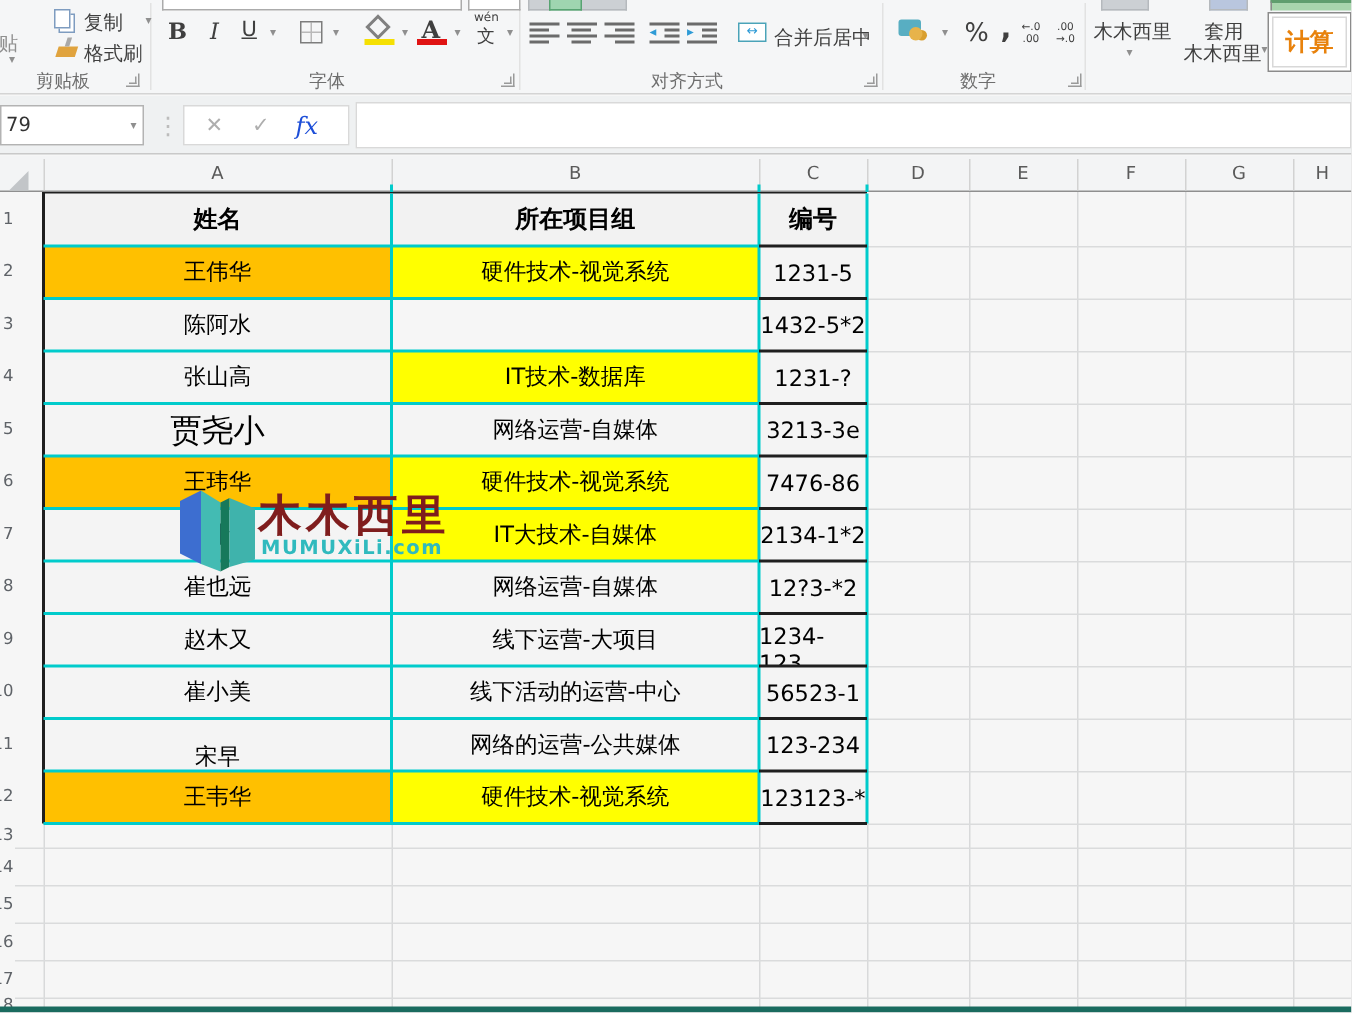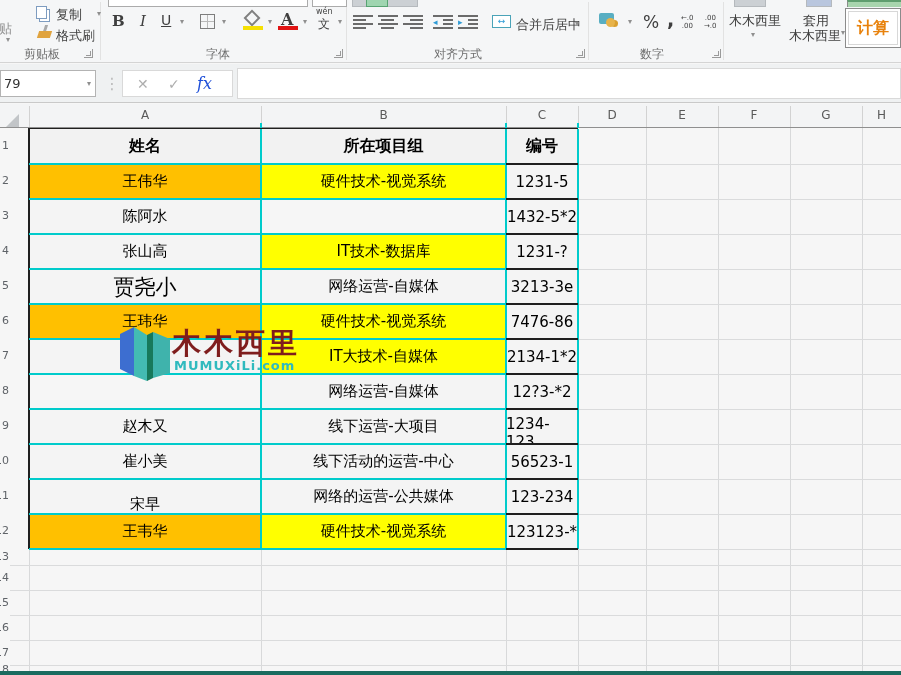--- a/index.html
+++ b/index.html
@@ -273,20 +273,21 @@
       <div class="abs cell" style="left: 506px; top: 234px; width: 72px; height: 35px; background: rgb(244, 244, 244); font-weight: normal; font-size: 15px; text-align: right;">1231-?</div>
       <div class="abs cell" style="left: 29px; top: 269px; width: 232px; height: 35px; background: rgb(244, 244, 244); font-weight: normal; font-size: 21px;">贾尧小</div>
       <div class="abs cell" style="left: 261px; top: 269px; width: 245px; height: 35px; background: rgb(244, 244, 244); font-weight: normal; font-size: 15px;">网络运营-自媒体</div>
       <div class="abs cell" style="left: 506px; top: 269px; width: 72px; height: 35px; background: rgb(244, 244, 244); font-weight: normal; font-size: 15px;">3213-3e</div>
       <div class="abs cell" style="left: 29px; top: 304px; width: 232px; height: 35px; background: rgb(255, 192, 0); font-weight: normal; font-size: 15px;">王玮华</div>
       <div class="abs cell" style="left: 261px; top: 304px; width: 245px; height: 35px; background: rgb(255, 255, 0); font-weight: normal; font-size: 15px;">硬件技术-视觉系统</div>
       <div class="abs cell" style="left: 506px; top: 304px; width: 72px; height: 35px; background: rgb(244, 244, 244); font-weight: normal; font-size: 15px;">7476-86</div>
       <div class="abs cell" style="left: 29px; top: 339px; width: 232px; height: 35px; background: rgb(244, 244, 244); font-weight: normal; font-size: 15px;">王玮华</div>
       <div class="abs cell" style="left: 261px; top: 339px; width: 245px; height: 35px; background: rgb(255, 255, 0); font-weight: normal; font-size: 15px;">IT大技术-自媒体</div>
       <div class="abs cell" style="left: 506px; top: 339px; width: 72px; height: 35px; background: rgb(244, 244, 244); font-weight: normal; font-size: 15px;">2134-1*2</div>
+      <div class="abs cell" style="left: 29px; top: 374px; width: 232px; height: 35px; background: rgb(244, 244, 244); font-weight: normal; font-size: 15px;">崔也远</div>
       <div class="abs cell" style="left: 261px; top: 374px; width: 245px; height: 35px; background: rgb(244, 244, 244); font-weight: normal; font-size: 15px;">网络运营-自媒体</div>
       <div class="abs cell" style="left: 506px; top: 374px; width: 72px; height: 35px; background: rgb(244, 244, 244); font-weight: normal; font-size: 15px;">12?3-*2</div>
       <div class="abs cell" style="left: 261px; top: 409px; width: 245px; height: 35px; background: rgb(244, 244, 244); font-weight: normal; font-size: 15px;">线下运营-大项目</div>
       <div class="abs cell" style="left: 29px; top: 409px; width: 232px; height: 35px; background: rgb(244, 244, 244); font-weight: normal; font-size: 15px;">赵木又</div>
       <div class="abs cell" style="left: 506px; top: 409px; width: 72px; height: 48px; background: rgb(244, 244, 244); font-weight: normal; font-size: 15px;">1234-123</div>
       <div class="abs cell" style="left: 29px; top: 444px; width: 232px; height: 35px; background: rgb(244, 244, 244); font-weight: normal; font-size: 15px;">崔小美</div>
       <div class="abs cell" style="left: 261px; top: 444px; width: 245px; height: 35px; background: rgb(244, 244, 244); font-weight: normal; font-size: 15px;">线下活动的运营-中心</div>
       <div class="abs cell" style="left: 506px; top: 444px; width: 72px; height: 35px; background: rgb(244, 244, 244); font-weight: normal; font-size: 15px;">56523-1</div>
       <div class="abs cell" style="left: 29px; top: 479px; width: 232px; height: 50px; background: rgb(244, 244, 244); font-weight: normal; font-size: 15px;">宋早</div>
       <div class="abs cell" style="left: 261px; top: 479px; width: 245px; height: 35px; background: rgb(244, 244, 244); font-weight: normal; font-size: 15px;">网络的运营-公共媒体</div>

